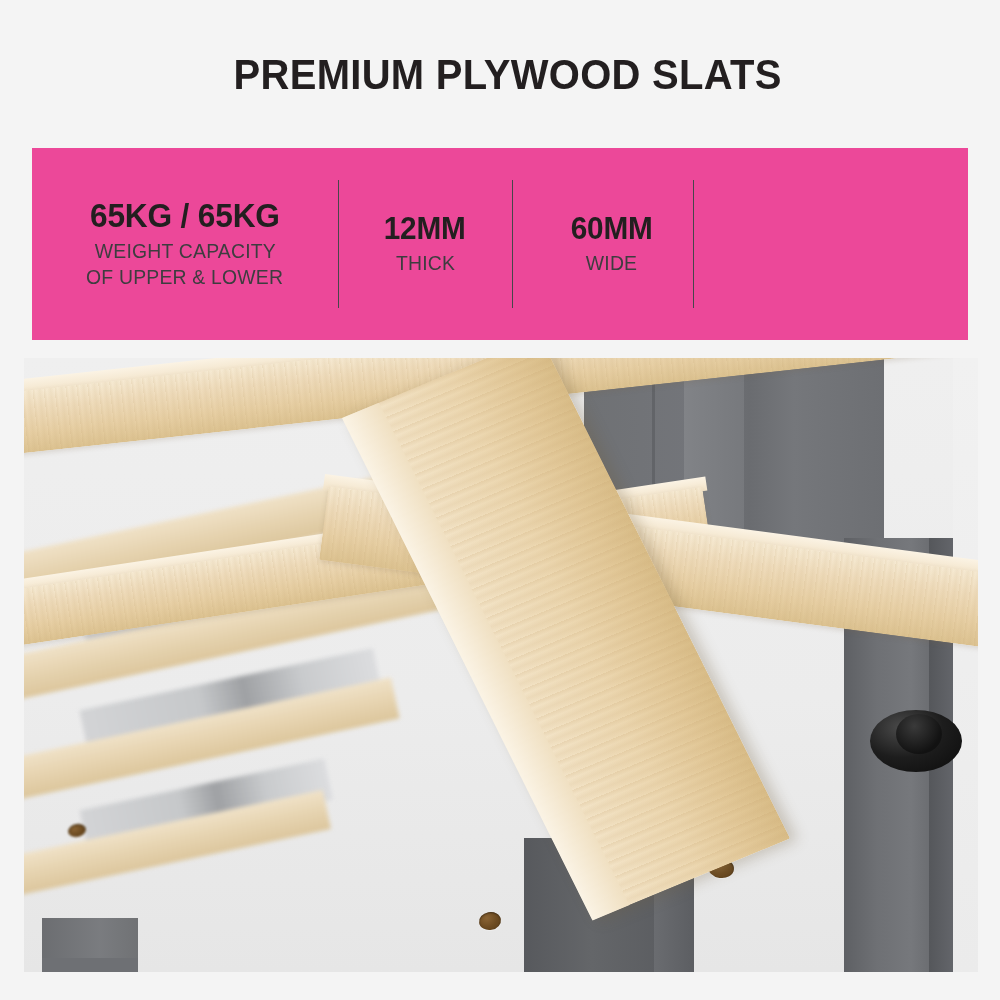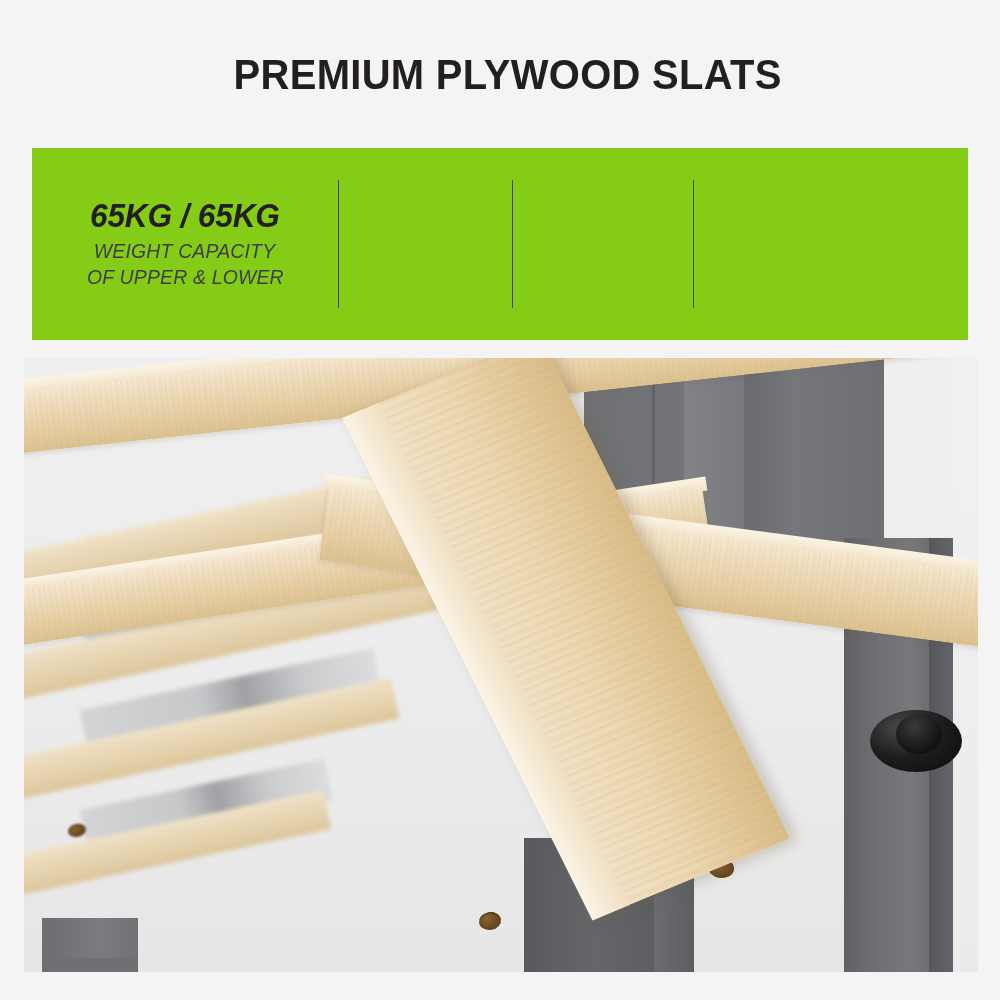--- a/index.html
+++ b/index.html
@@ -23,24 +23,23 @@
     color:#231f20;
     transform:scaleX(0.93);
     font-family:"Liberation Sans", sans-serif;
     white-space:nowrap;
   }
 
   
   .spec-band{
     position:absolute;left:32px;top:148px;
     width:936px;height:192px;
-    background:#84cc16;
+    background:#ec4899;
     display:flex;
     align-items:center;
-    font-style:italic;
   }
   .spec-col{
     flex:0 0 auto;
     height:100%;
     display:flex;flex-direction:column;
     align-items:center;justify-content:center;
     text-align:center;
     position:relative;
     box-sizing:border-box;
   }
@@ -238,23 +237,31 @@
 <div class="spec-band">
 
   <div class="spec-col c1">
     <div class="spec-value">65KG / 65KG</div>
     <div class="spec-label">WEIGHT CAPACITY</div>
     <div class="spec-label">OF UPPER &amp; LOWER</div>
   </div>
 
   <div class="divider d1"></div>
 
+  <div class="spec-col c2">
+    <div class="spec-value">12MM</div>
+    <div class="spec-label">THICK</div>
+  </div>
 
   <div class="divider d2"></div>
 
+  <div class="spec-col c3">
+    <div class="spec-value">60MM</div>
+    <div class="spec-label">WIDE</div>
+  </div>
 
   <div class="divider d3"></div>
 
 
 </div>
 
 <div class="photo">
   <div class="ph-layer wall"></div>
   <div class="ph-layer frame-back"></div>
   <div class="ph-layer frame-back2"></div>

